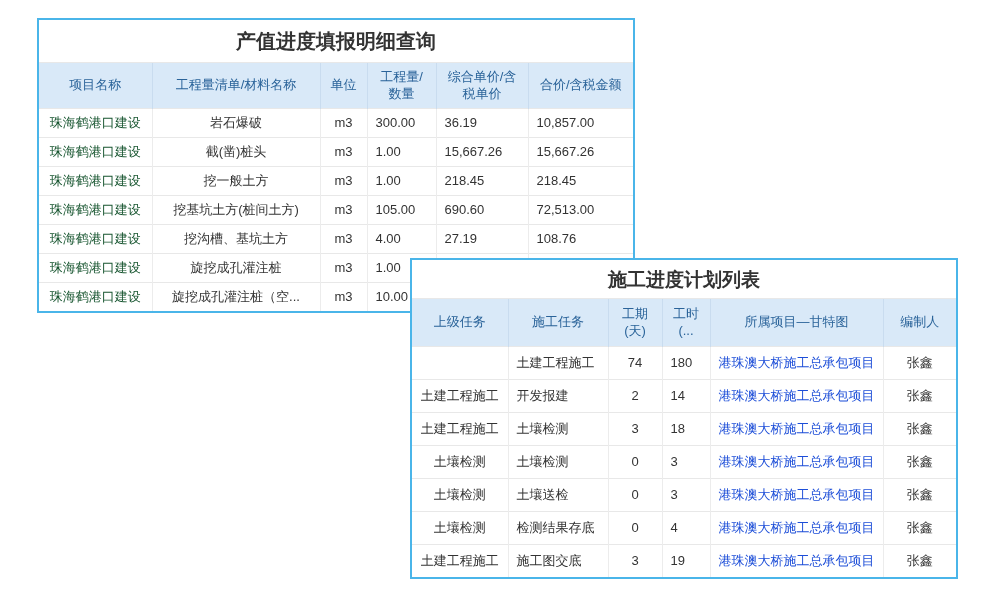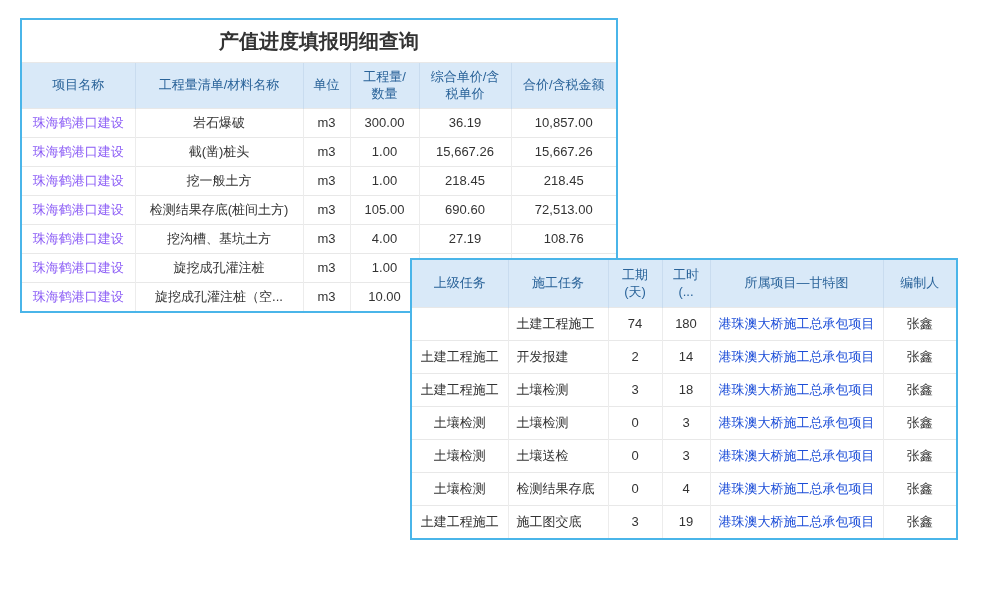--- a/index.html
+++ b/index.html
@@ -4,21 +4,21 @@
 <style>
   html,body{margin:0;padding:0;}
   body{
     width:1000px;height:600px;background:#ffffff;
     font-family:"Liberation Sans","DejaVu Sans",sans-serif;
     position:relative;overflow:hidden;color:#333;
   }
   .panel{
     position:absolute;background:#fff;border:2px solid #4ab5e9;box-sizing:border-box;
   }
-  .panel1{left:20px;top:18px;width:598px;}
+  .panel1{left:37px;top:18px;width:598px;}
   .panel2{left:410px;top:258px;width:548px;}
   .tbl-title{
     text-align:center;font-weight:bold;color:#333;
     border-bottom:1px solid #e8e8e8;background:#fff;
   }
   .panel1 .tbl-title{height:42px;line-height:43px;font-size:20px;}
   .panel2 .tbl-title{height:38px;line-height:40px;font-size:19px;}
   table{width:100%;border-collapse:collapse;table-layout:fixed;font-size:13px;color:#333;}
   th{
     background:#d9e9f8;color:#2a6399;font-weight:normal;
@@ -30,23 +30,23 @@
   th:first-child{border-left:none;margin-top:33px;}
   td{
     border-top:1px solid #e8e8e8;border-left:1px solid #ececec;
     padding:0 8px;box-sizing:border-box;vertical-align:middle;
     overflow:hidden;white-space:nowrap;text-overflow:ellipsis;
   }
   .panel1 td{height:29px;}
   .panel2 td{height:33px;}
   td:first-child{border-left:none;}
   .c{text-align:center;}
-  .r{text-align:center;}
+  .r{text-align:left;}
   .l{text-align:left;}
-  .lnk{color:#8b5cf6;cursor:pointer;}
+  .lnk{color:#14532d;cursor:pointer;}
   .lnk2{color:#1d4ed8;cursor:pointer;}
 </style>
 </head>
 <body>
 
 <section class="panel panel1">
   <div class="tbl-title">产值进度填报明细查询</div>
   <table>
     <colgroup>
       <col style="width:113px">
@@ -88,21 +88,21 @@
       <tr>
         <td class="c"><span class="lnk">珠海鹤港口建设</span></td>
         <td class="c">挖一般土方</td>
         <td class="c">m3</td>
         <td class="r">1.00</td>
         <td class="r">218.45</td>
         <td class="r">218.45</td>
       </tr>
       <tr>
         <td class="c"><span class="lnk">珠海鹤港口建设</span></td>
-        <td class="c">检测结果存底(桩间土方)</td>
+        <td class="c">挖基坑土方(桩间土方)</td>
         <td class="c">m3</td>
         <td class="r">105.00</td>
         <td class="r">690.60</td>
         <td class="r">72,513.00</td>
       </tr>
       <tr>
         <td class="c"><span class="lnk">珠海鹤港口建设</span></td>
         <td class="c">挖沟槽、基坑土方</td>
         <td class="c">m3</td>
         <td class="r">4.00</td>
@@ -123,20 +123,21 @@
         <td class="c">m3</td>
         <td class="r">10.00</td>
         <td class="r"></td>
         <td class="r"></td>
       </tr>
     </tbody>
   </table>
 </section>
 
 <section class="panel panel2">
+  <div class="tbl-title">施工进度计划列表</div>
   <table>
     <colgroup>
       <col style="width:96px">
         <col style="width:100px">
         <col style="width:54px">
       <col style="width:48px">
         <col style="width:173px">
         <col style="width:73px">
     </colgroup>
     <thead>

